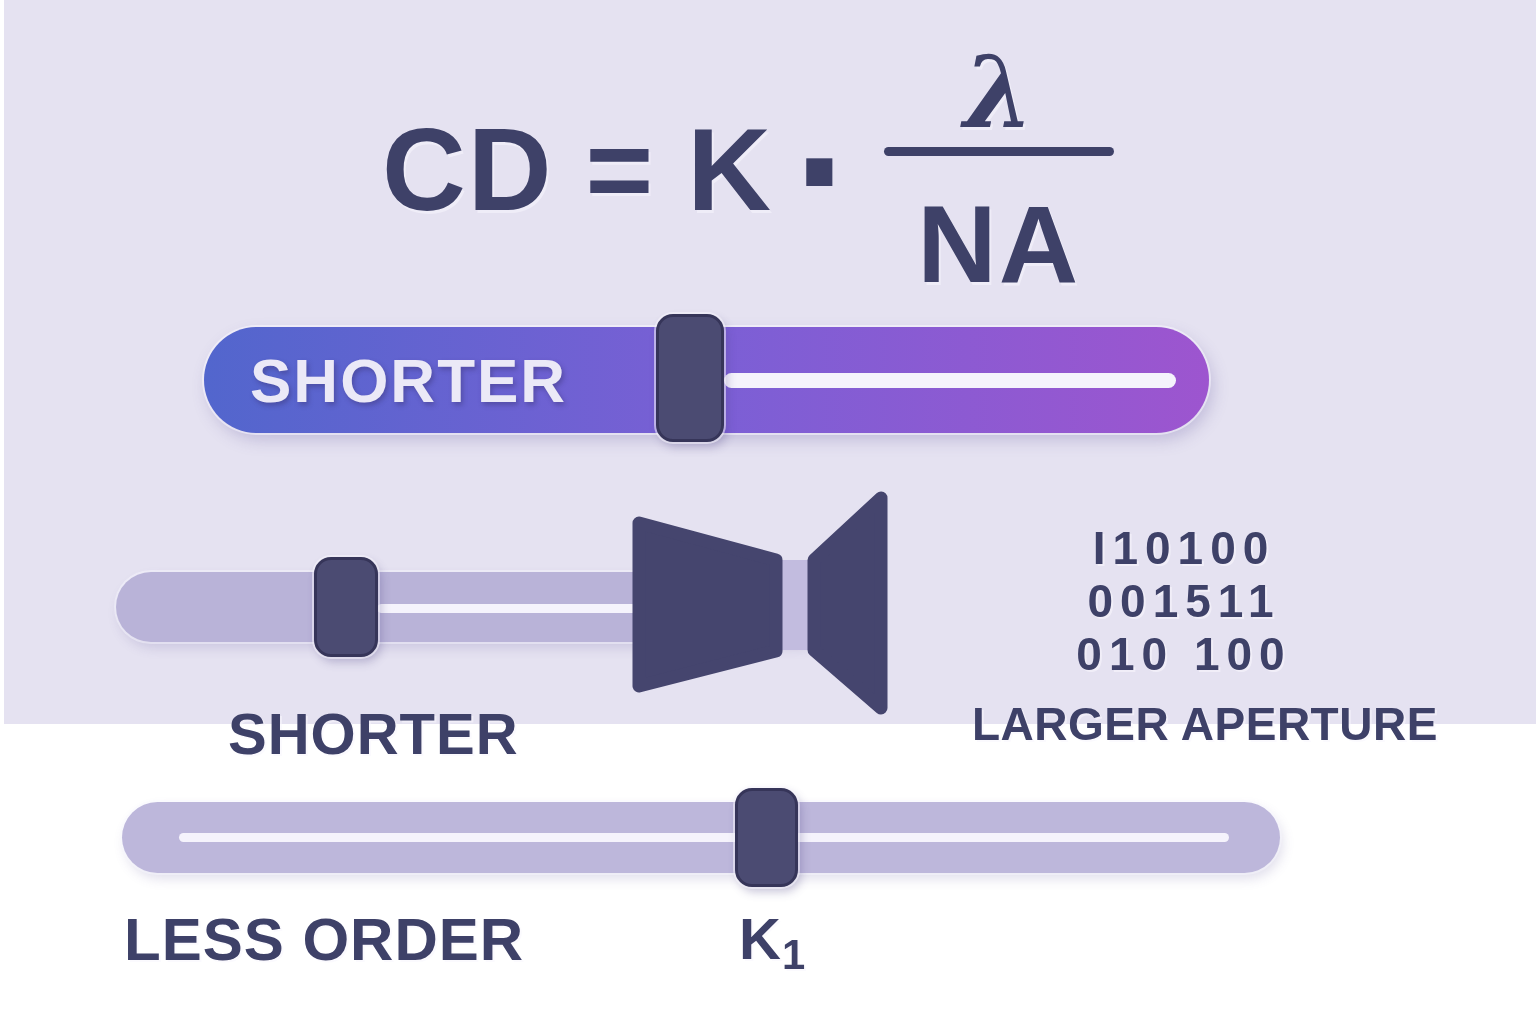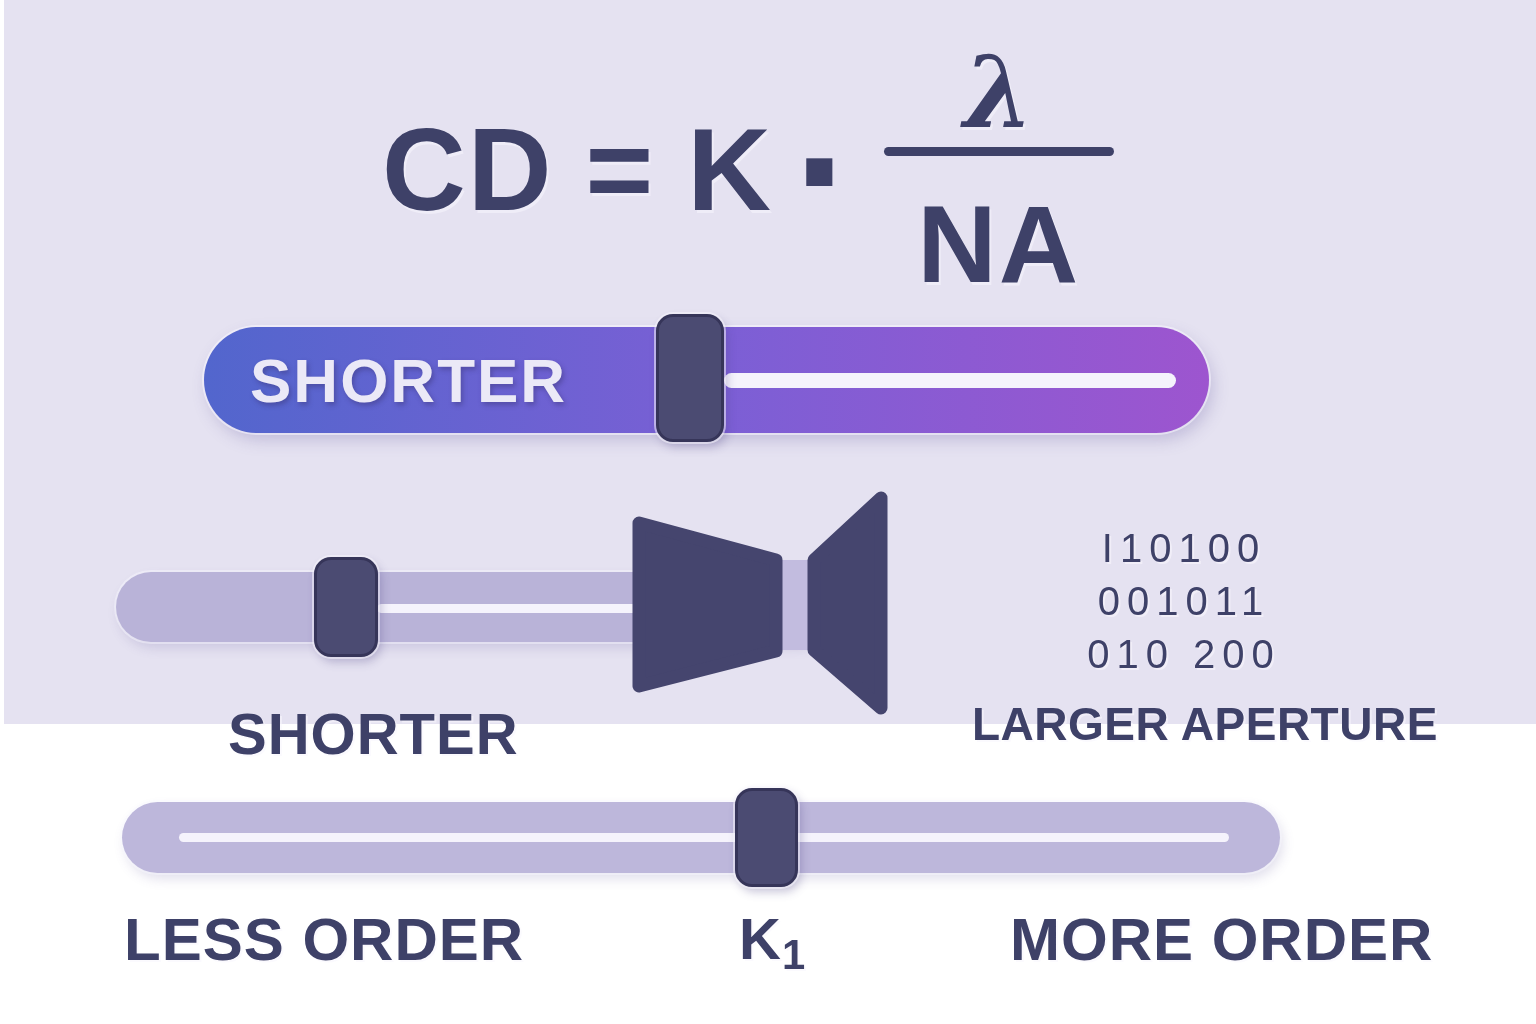--- a/index.html
+++ b/index.html
@@ -44,21 +44,21 @@
   
   .s2-track{position:absolute;left:112px;top:572px;width:716px;height:70px;border-radius:35px;
             background:var(--track);
             box-shadow:0 0 0 2px rgba(249,248,255,.45), 3px 6px 12px rgba(86,76,150,.18);}
   .s2-line{left:373px;top:604px;width:272px;height:9px;}
   .s2-handle{left:310px;top:557px;width:64px;height:100px;}
   .funnel{position:absolute;left:600px;top:478px;width:320px;height:264px;}
   .s2-left-label{position:absolute;left:224px;top:700px;font-size:58px;font-weight:bold;
                  color:var(--ink);letter-spacing:1px;text-shadow:2px 2px 0 rgba(248,246,254,.6);}
   .binary{position:absolute;left:1030px;top:522px;width:300px;text-align:center;
-          color:var(--ink);font-weight:normal;font-size:40px;line-height:53px;letter-spacing:7px;
+          color:var(--ink);font-weight:bold;font-size:46px;line-height:53px;letter-spacing:7px;
           text-shadow:2px 2px 0 rgba(248,246,254,.6);}
   .s2-right-label{position:absolute;left:968px;top:697px;font-size:46px;font-weight:bold;
                   color:var(--ink);letter-spacing:0.5px;text-shadow:2px 2px 0 rgba(248,246,254,.6);text-align:center;}
 
   
   .s3-track{position:absolute;left:118px;top:802px;width:1158px;height:71px;border-radius:36px;
             background:var(--track_light);
             box-shadow:0 0 0 2px rgba(249,248,255,.45), 3px 6px 12px rgba(86,76,150,.18);}
   .s3-line{left:175px;top:833px;width:1050px;height:9px;}
   .s3-handle{left:731px;top:788px;width:63px;height:99px;}
@@ -99,27 +99,26 @@
   <svg class="funnel" viewBox="0 0 320 264">
     <rect x="172" y="82" width="38" height="90" fill="var(--waist)"></rect>
     <polygon points="35,45 172,82 172,173 35,208" fill="var(--funnel)" stroke="var(--funnel)" stroke-width="13" stroke-linejoin="round"></polygon>
     <polygon points="210,82 277,20 277,230 210,172" fill="var(--funnel)" stroke="var(--funnel)" stroke-width="13" stroke-linejoin="round"></polygon>
   </svg>
 
   <div class="s2-left-label">SHORTER</div>
 
   <div class="binary">
     <div>I10100</div>
-    <div>001011</div>
-    <div>010 200</div>
+    <div>001511</div>
+    <div>010 100</div>
   </div>
 
   <div class="s2-right-label">LARGER APERTURE</div>
 
   <div class="s3-track"></div>
   <div class="inner-line s3-line"></div>
   <div class="handle s3-handle"></div>
 
   <div class="s3-label s3-left">LESS ORDER</div>
   <div class="s3-label s3-center"><span>K</span><span class="subscript">1</span></div>
-  <div class="s3-label s3-right">MORE ORDER</div>
 
 </div>
 
 </body></html>

